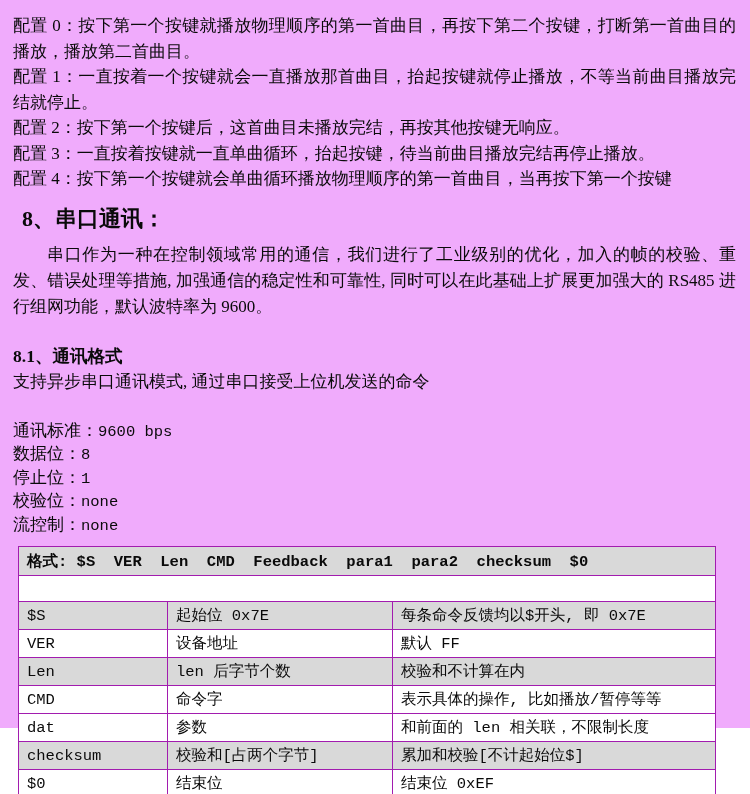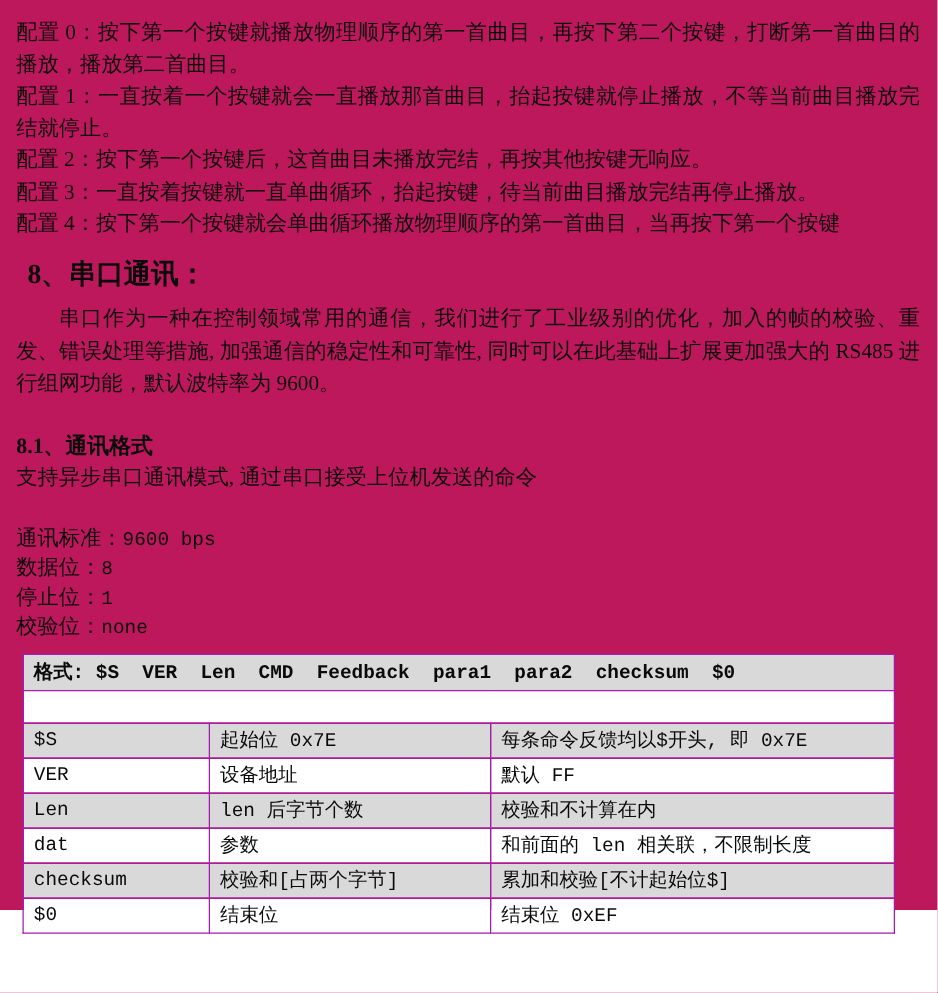--- a/index.html
+++ b/index.html
@@ -9,21 +9,21 @@
     width: 750px;
     height: 794px;
     overflow: hidden;
   }
   .page {
     width: 750px;
     height: 728px;
     box-sizing: border-box;
     font-family: "Liberation Serif", "DejaVu Serif", serif;
     color: #0a0a0a;
-    background: #be185d;
+    background: #f0abfc;
   }
   .config-block {
     padding: 13px 14px 0 13px;
     font-size: 17px;
     line-height: 25.5px;
     text-align: justify;
   }
   .config-block p { margin: 0; }
   .section-title {
     font-size: 22px;
@@ -108,20 +108,21 @@
   <p class="intro">串口作为一种在控制领域常用的通信，我们进行了工业级别的优化，加入的帧的校验、重发、错误处理等措施, 加强通信的稳定性和可靠性, 同时可以在此基础上扩展更加强大的 RS485 进行组网功能，默认波特率为 9600。</p>
 
   <div class="sub-title">8.1、通讯格式</div>
   <p class="sub-desc">支持异步串口通讯模式, 通过串口接受上位机发送的命令</p>
 
   <div class="params">
     <p><span>通讯标准：</span><span class="mono">9600 bps</span></p>
     <p><span>数据位：</span><span class="mono">8</span></p>
     <p><span>停止位：</span><span class="mono">1</span></p>
     <p><span>校验位：</span><span class="mono">none</span></p>
+    <p><span>流控制：</span><span class="mono">none</span></p>
   </div>
 
   <table class="proto">
     <colgroup>
         <col class="c1">
         <col class="c2">
         <col class="c3">
       </colgroup>
     <tbody>
       <tr class="format-row shaded">
@@ -139,20 +140,25 @@
         <td>VER</td>
         <td>设备地址</td>
         <td>默认 FF</td>
       </tr>
       <tr class="shaded">
         <td>Len</td>
         <td>len 后字节个数</td>
         <td>校验和不计算在内</td>
       </tr>
       <tr class="plain">
+        <td>CMD</td>
+        <td>命令字</td>
+        <td>表示具体的操作, 比如播放/暂停等等</td>
+      </tr>
+      <tr class="plain">
         <td>dat</td>
         <td>参数</td>
         <td>和前面的 len 相关联，不限制长度</td>
       </tr>
       <tr class="shaded">
         <td>checksum</td>
         <td>校验和[占两个字节]</td>
         <td>累加和校验[不计起始位$]</td>
       </tr>
       <tr class="plain">

